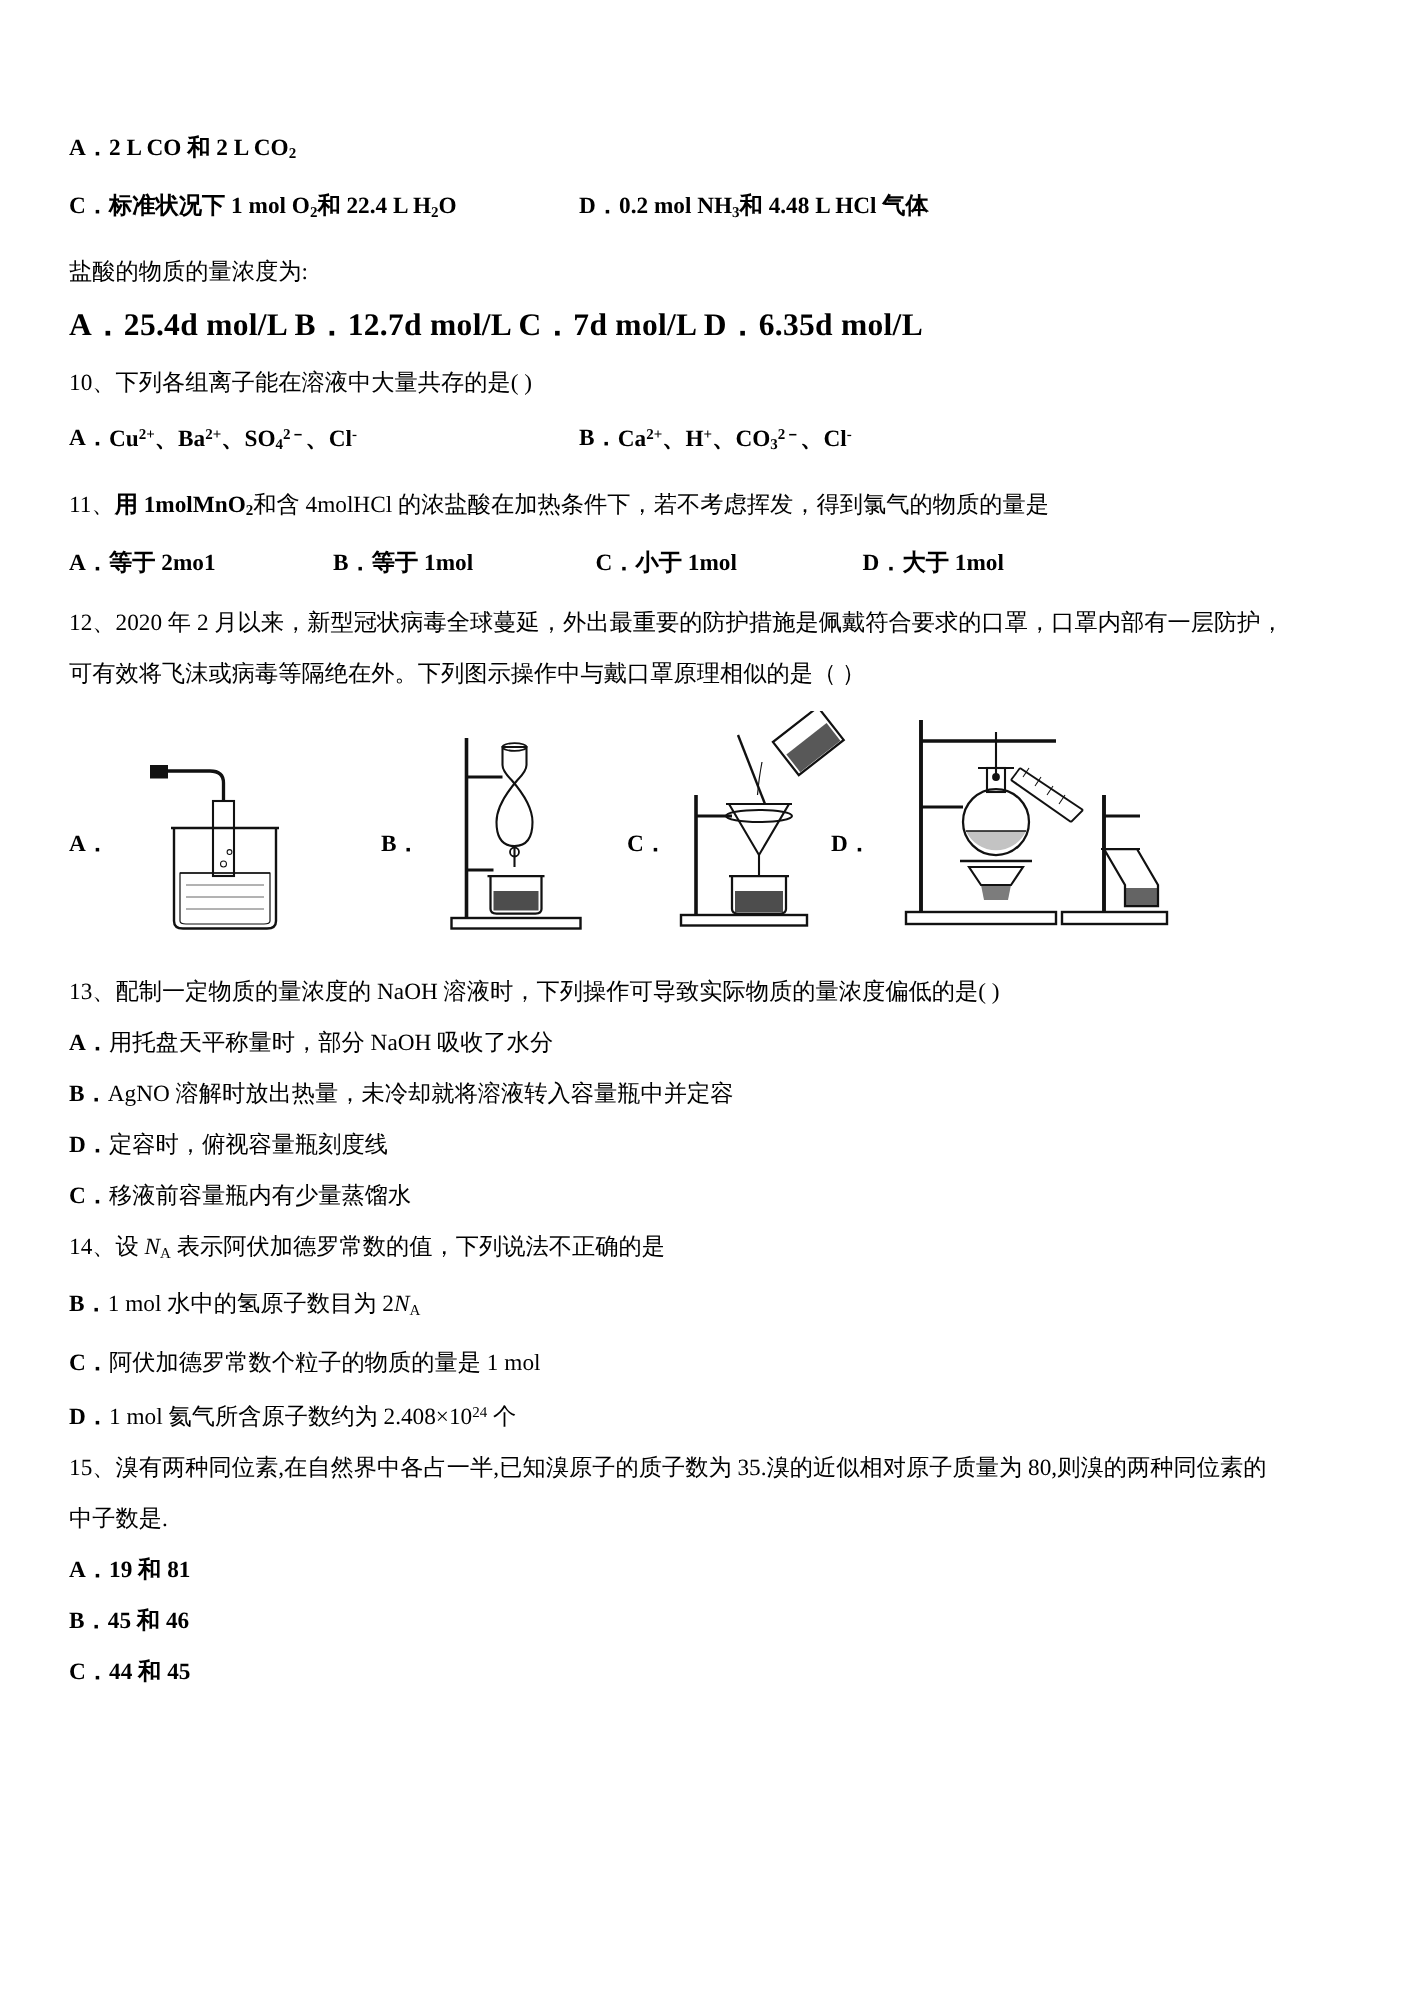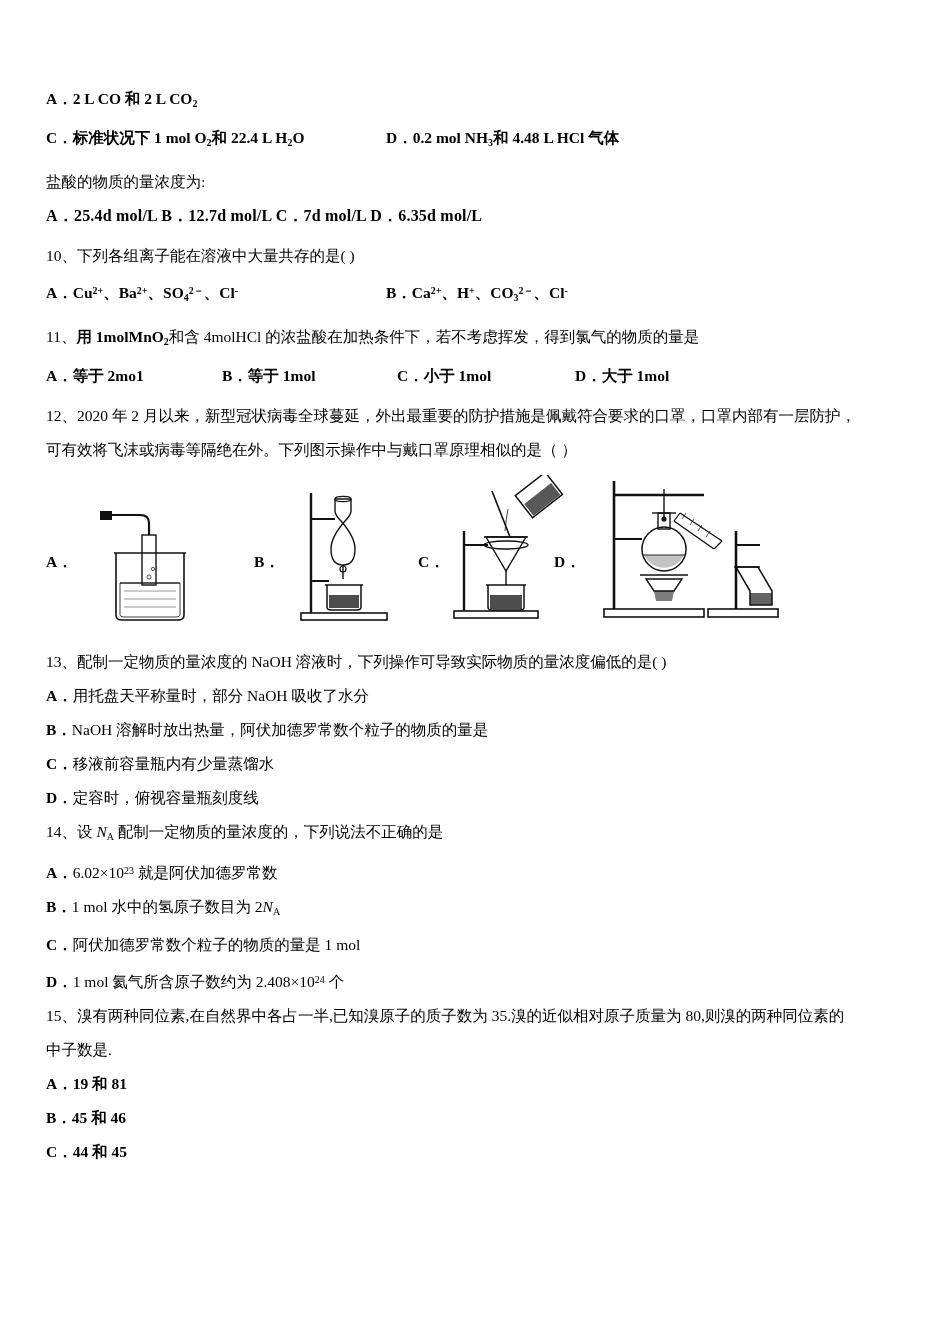--- a/index.html
+++ b/index.html
@@ -25,21 +25,21 @@
   .content {
     position: absolute;
     left: 46px;
     top: 82px;
     width: 866px;
   }
   .q {
     margin: 0 0 0 0;
   }
   .line {
-    font-size: 16px;
+    font-size: 21px;
     line-height: 34px;
     letter-spacing: 0.2px;
     white-space: nowrap;
   }
   .bold {
     font-weight: bold;
   }
   .stem-normal {
     font-size: 15.5px;
     line-height: 34px;
@@ -272,30 +272,29 @@
       </div>
     </div>
 
     <div class="spacer14"></div>
 
     <div class="q">
       <div class="stem-normal">
         <span>13、</span><span>配制一定物质的量浓度的 NaOH 溶液时，下列操作可导致实际物质的量浓度偏低的是(     )</span>
       </div>
       <div class="optline"><span class="lab">A．</span><span>用托盘天平称量时，部分 NaOH 吸收了水分</span></div>
-      <div class="optline"><span class="lab">B．</span><span>NaOH 溶解时放出热量，阿伏加德罗常数个粒子的物质的量是</span></div>
+      <div class="optline"><span class="lab">B．</span><span>AgNO 溶解时放出热量，未冷却就将溶液转入容量瓶中并定容</span></div>
+      <div class="optline"><span class="lab">D．</span><span>定容时，俯视容量瓶刻度线</span></div>
       <div class="optline"><span class="lab">C．</span><span>移液前容量瓶内有少量蒸馏水</span></div>
-      <div class="optline"><span class="lab">D．</span><span>定容时，俯视容量瓶刻度线</span></div>
-    </div>
-
-    <div class="q">
-      <div class="stem-normal">
-        <span>14、</span><span>设 </span><span style="font-style:italic">N</span><sub>A</sub><span> 配制一定物质的量浓度的，下列说法不正确的是</span>
-      </div>
-      <div class="optline"><span class="lab">A．</span><span>6.02×10<sup>23</sup> 就是阿伏加德罗常数</span></div>
+    </div>
+
+    <div class="q">
+      <div class="stem-normal">
+        <span>14、</span><span>设 </span><span style="font-style:italic">N</span><sub>A</sub><span> 表示阿伏加德罗常数的值，下列说法不正确的是</span>
+      </div>
       <div class="optline"><span class="lab">B．</span><span>1 mol 水中的氢原子数目为 2<i>N</i><sub>A</sub></span></div>
       <div class="optline"><span class="lab">C．</span><span>阿伏加德罗常数个粒子的物质的量是 1 mol</span></div>
       <div class="optline"><span class="lab">D．</span><span>1 mol  氦气所含原子数约为 2.408×10<sup>24</sup> 个</span></div>
     </div>
 
     <div class="q">
       <div class="stem-normal">
         <span>15、</span><span>溴有两种同位素,在自然界中各占一半,已知溴原子的质子数为 35.溴的近似相对原子质量为 80,则溴的两种同位素的</span>
       </div>
       <div class="stem-normal">中子数是.</div>

